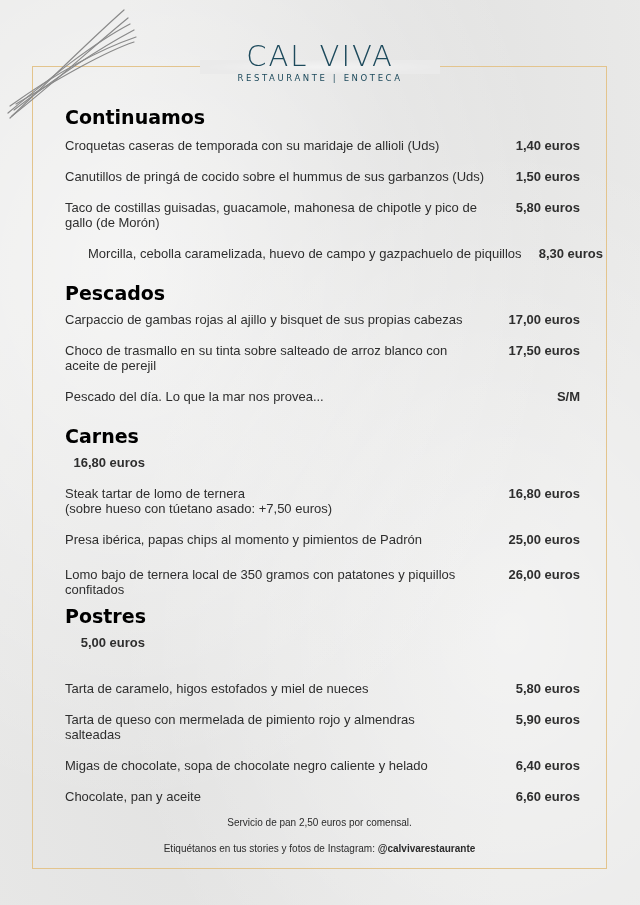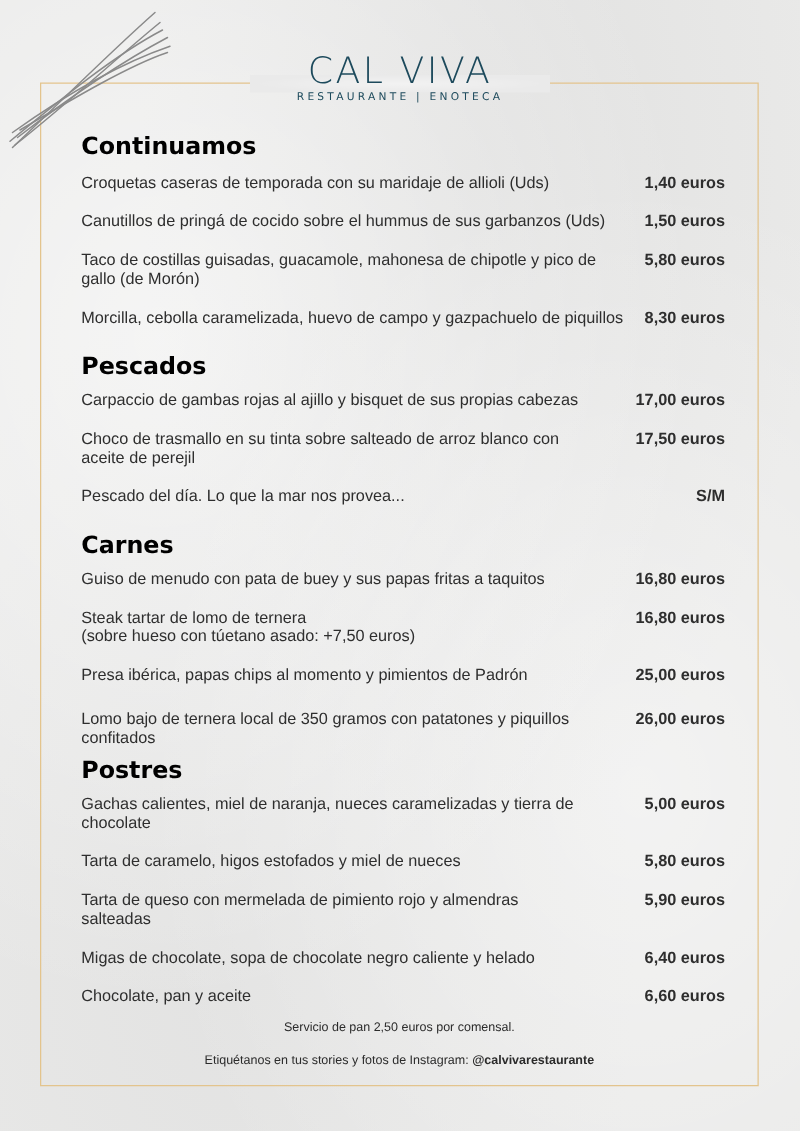--- a/index.html
+++ b/index.html
@@ -90,21 +90,21 @@
       <span class="item-price">1,40 euros</span>
     </div>
     <div class="item" style="position:absolute; top:65px; width:515px;">
       <span class="item-name">Canutillos de pringá de cocido sobre el hummus de sus garbanzos (Uds)</span>
       <span class="item-price">1,50 euros</span>
     </div>
     <div class="item" style="position:absolute; top:96px; width:515px;">
       <span class="item-name" style="width:420px;">Taco de costillas guisadas, guacamole, mahonesa de chipotle y pico de gallo (de Morón)</span>
       <span class="item-price">5,80 euros</span>
     </div>
-    <div class="item" style="position:absolute; top:142px; width:515px;">
+    <div class="item" style="position:absolute; top:142px; width:515px;margin-left:23px;">
       <span class="item-name" style="white-space:nowrap;">Morcilla, cebolla caramelizada, huevo de campo y gazpachuelo de piquillos</span>
       <span class="item-price">8,30 euros</span>
     </div>
   </div>
 
   <div style="position:absolute; top:176px; left:0; width:515px;">
     <div class="section-title">Pescados</div>
     <div class="item" style="position:absolute; top:32px; width:515px;">
       <span class="item-name">Carpaccio de gambas rojas al ajillo y bisquet de sus propias cabezas</span>
       <span class="item-price">17,00 euros</span>
@@ -115,21 +115,20 @@
     </div>
     <div class="item" style="position:absolute; top:109px; width:515px;">
       <span class="item-name">Pescado del día. Lo que la mar nos provea...</span>
       <span class="item-price">S/M</span>
     </div>
   </div>
 
   <div style="position:absolute; top:319px; left:0; width:515px;">
     <div class="section-title">Carnes</div>
     <div class="item" style="position:absolute; top:32px; width:515px;">
-      <span class="item-name">Guiso de menudo con pata de buey y sus papas fritas a taquitos</span>
       <span class="item-price">16,80 euros</span>
     </div>
     <div class="item" style="position:absolute; top:63px; width:515px;">
       <span class="item-name">
         <span>Steak tartar de lomo de ternera</span><br>
         <span>(sobre hueso con túetano asado: +7,50 euros)</span>
       </span>
       <span class="item-price">16,80 euros</span>
     </div>
     <div class="item" style="position:absolute; top:109px; width:515px;">
@@ -138,21 +137,20 @@
     </div>
     <div class="item" style="position:absolute; top:144px; width:515px;">
       <span class="item-name" style="width:420px;">Lomo bajo de ternera local de 350 gramos con patatones y piquillos confitados</span>
       <span class="item-price">26,00 euros</span>
     </div>
   </div>
 
   <div style="position:absolute; top:499px; left:0; width:515px;">
     <div class="section-title">Postres</div>
     <div class="item" style="position:absolute; top:32px; width:515px;">
-      <span class="item-name" style="width:420px;">Gachas calientes, miel de naranja, nueces caramelizadas y tierra de chocolate</span>
       <span class="item-price">5,00 euros</span>
     </div>
     <div class="item" style="position:absolute; top:78px; width:515px;">
       <span class="item-name">Tarta de caramelo, higos estofados y miel de nueces</span>
       <span class="item-price">5,80 euros</span>
     </div>
     <div class="item" style="position:absolute; top:109px; width:515px;">
       <span class="item-name" style="width:400px;">Tarta de queso con mermelada de pimiento rojo y almendras salteadas</span>
       <span class="item-price">5,90 euros</span>
     </div>

